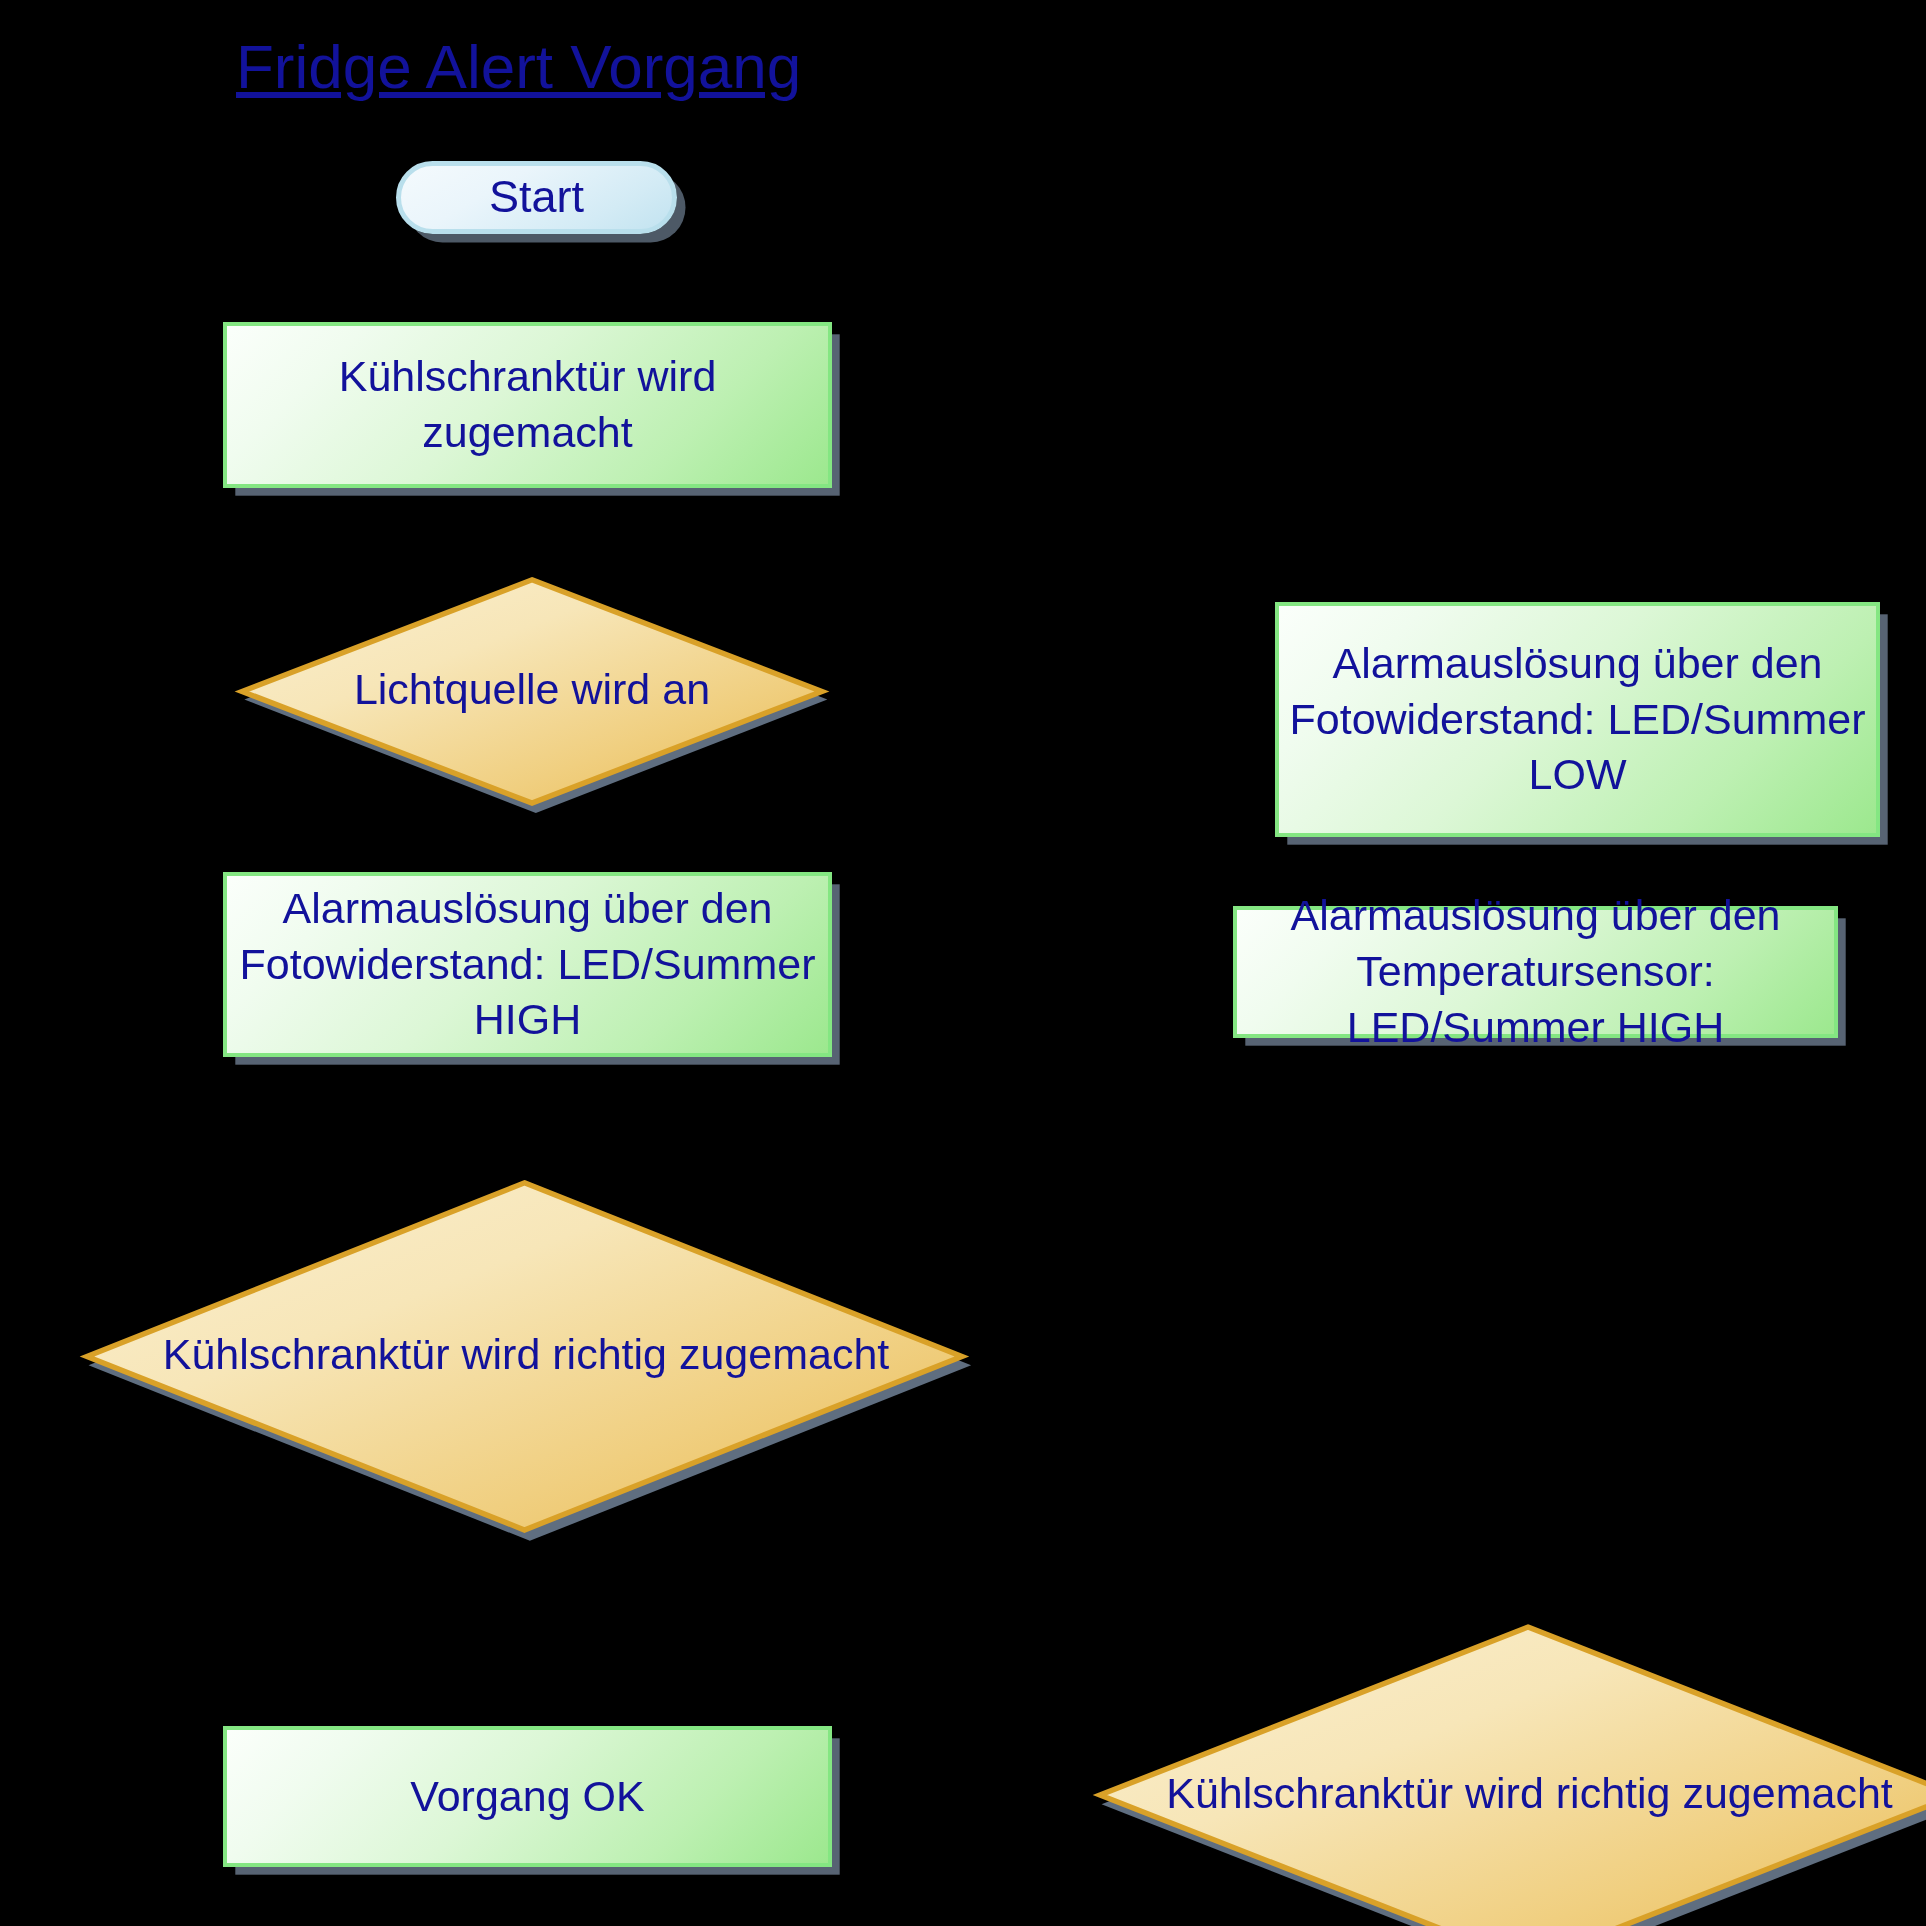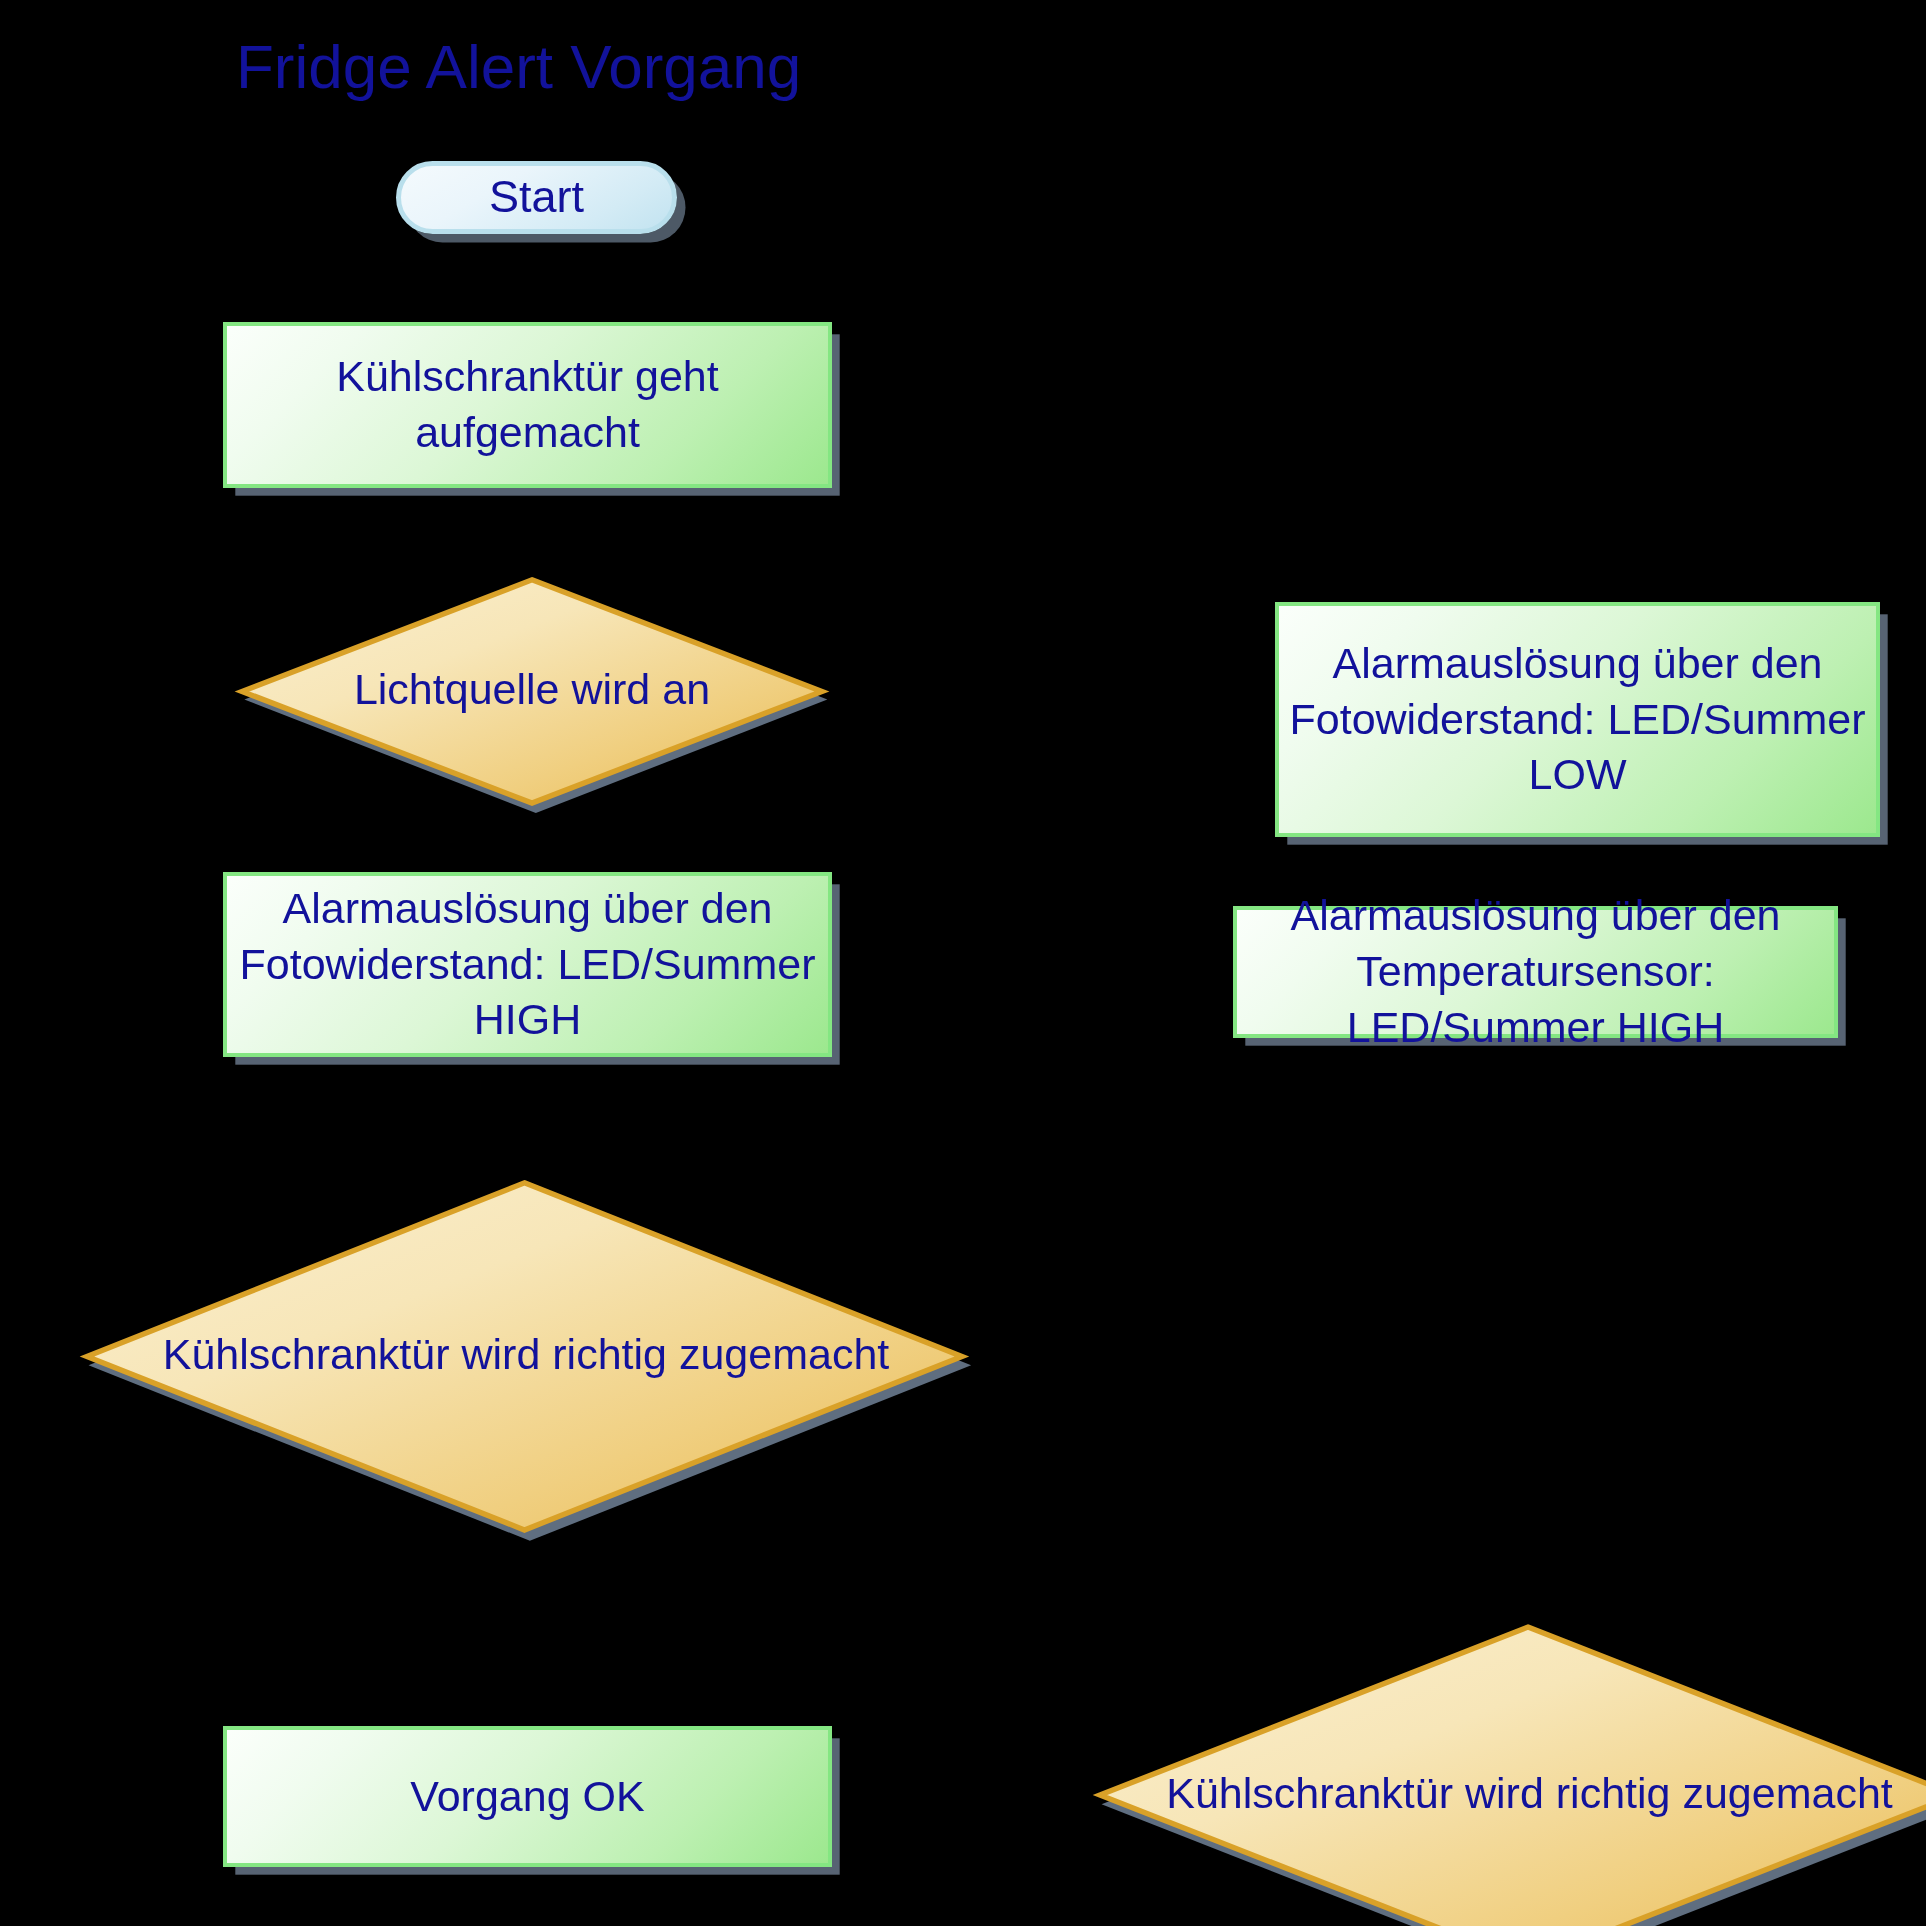--- a/index.html
+++ b/index.html
@@ -17,20 +17,21 @@
   }
 
   
   .title {
     position: absolute;
     color: #12129B;
     font-size: 62px;
     font-family: "Liberation Sans", sans-serif;
     white-space: nowrap;
     letter-spacing: 0px;
+    text-decoration: underline;
   }
 
   
   .conn {
     position: absolute;
     background: #000000;
   }
 
   
   .terminator {
@@ -120,21 +121,21 @@
   <div class="conn" style="left:1838px; top:900px; width:529px; height:3.1px;"></div>
   <div class="conn" style="left:1518px; top:1094px; width:3.1px; height:532px;"></div>
   <div class="conn" style="left:1518px; top:786px; width:3.1px; height:116px;"></div>
   <div class="conn" style="left:832px; top:1795px; width:343px;  height:3.1px;"></div>
 
   <div class="terminator" style="left:396px; top:161px; width:281px; height:73px;">
     <span class="lbl">Start</span>
   </div>
 
   <div class="process" style="left:223px; top:322px; width:609px; height:166px;">
-    <span class="lbl">Kühlschranktür geht aufgemacht</span>
+    <span class="lbl">Kühlschranktür wird zugemacht</span>
   </div>
 
   <div class="decision" style="left:239px; top:576px; width:586px; height:227px;">
     <svg viewBox="0 0 1520 590" preserveAspectRatio="none">
       <defs>
         <linearGradient id="goldGrad1" x1="0" y1="0" x2="1" y2="1">
           <stop offset="0%" stop-color="#FBF0D2"></stop>
           <stop offset="35%" stop-color="#F7E6B8"></stop>
           <stop offset="70%" stop-color="#F0CF80"></stop>
           <stop offset="100%" stop-color="#E8B84E"></stop>

